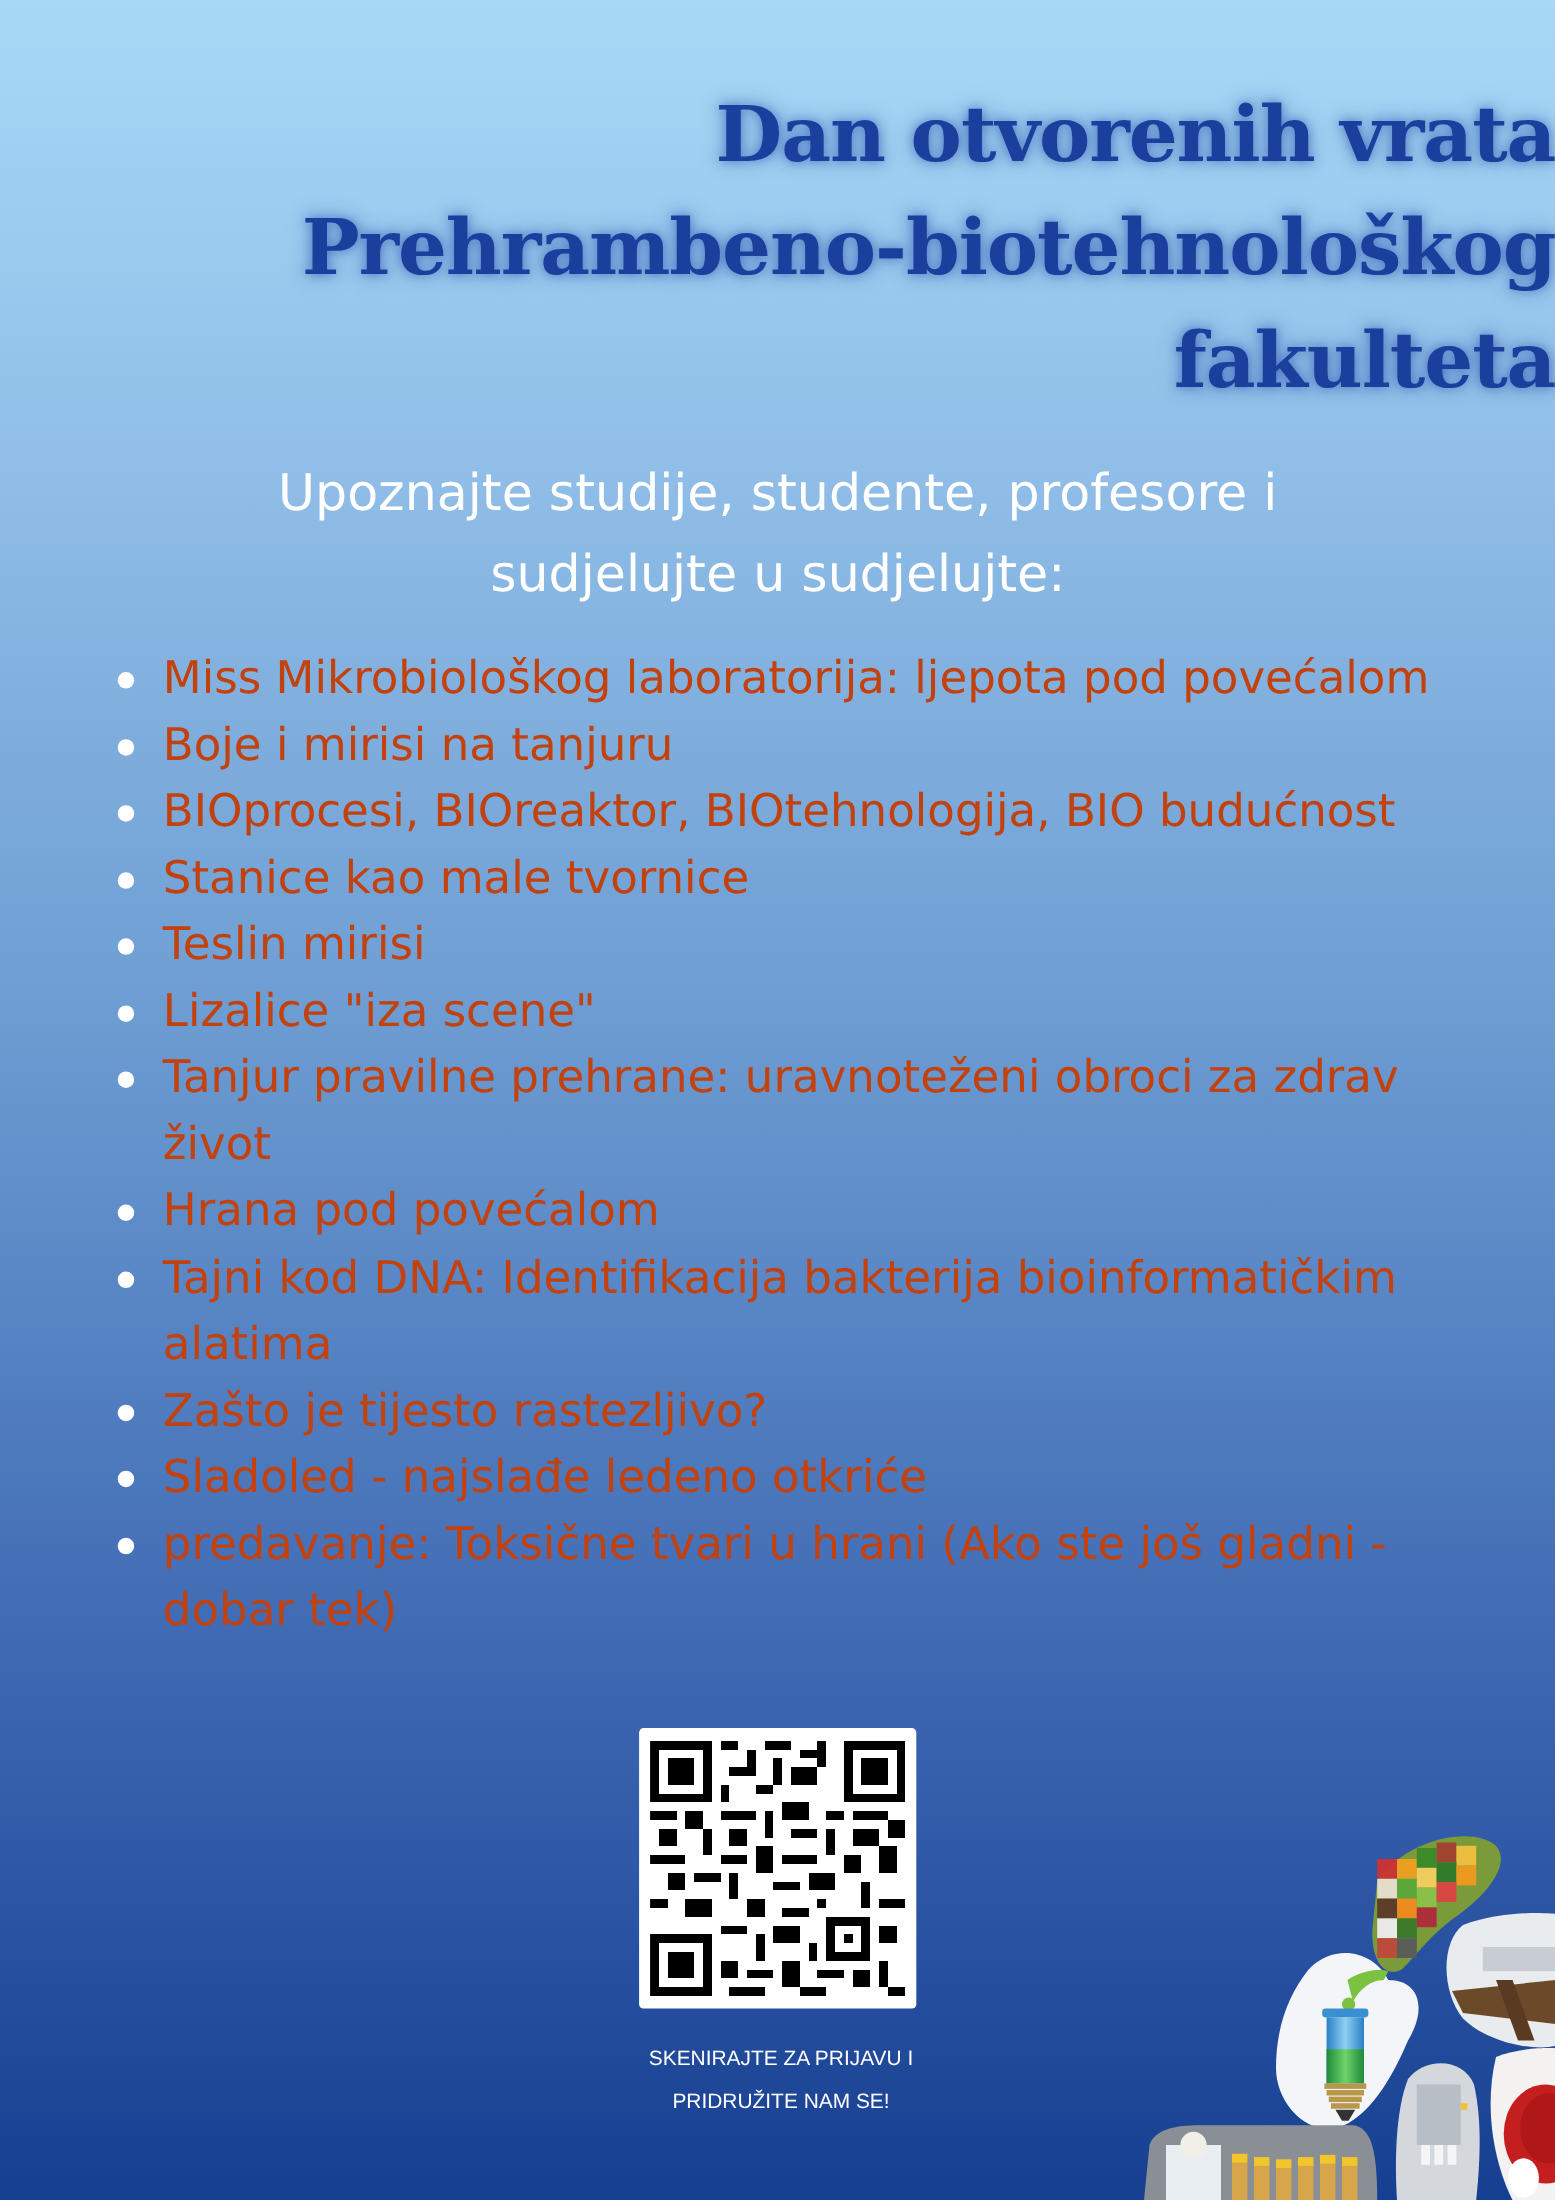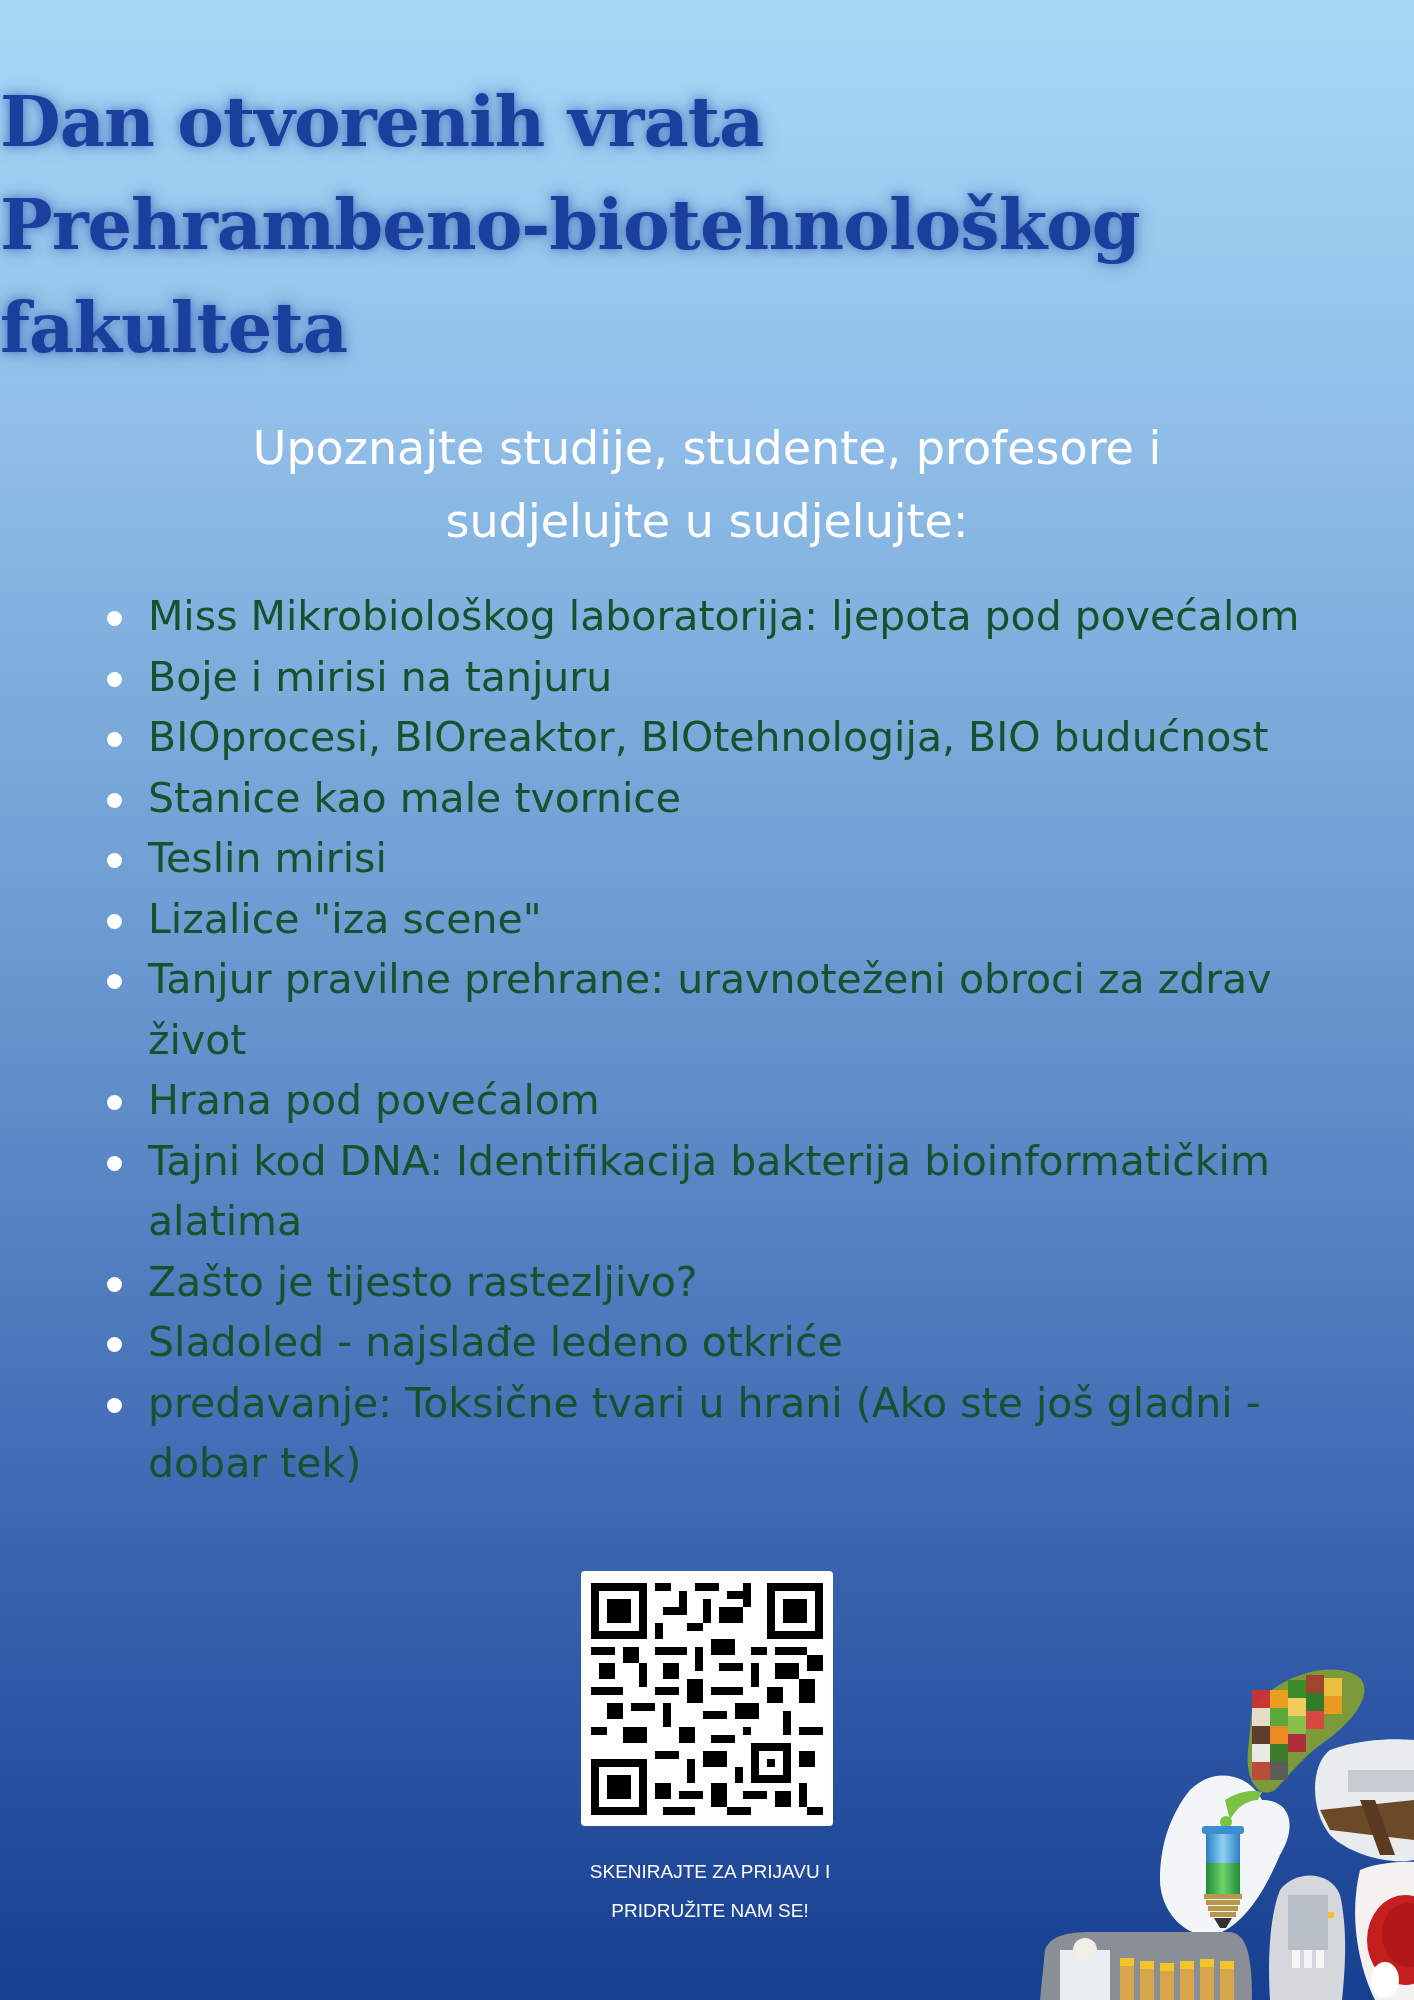--- a/index.html
+++ b/index.html
@@ -3,36 +3,36 @@
 <meta charset="utf-8">
 <style>
   html, body { margin: 0; padding: 0; }
   body {
     width: 1414px; height: 2000px; overflow: hidden; position: relative;
     background: linear-gradient(to bottom, #a7d9f6 0%, #8fbde7 22%, #6e9ed3 45%, #5a88c6 58%, #3f69b3 75%, #2a52a2 88%, #163f91 100%);
     font-family: "Liberation Sans", sans-serif;
   }
   .title {
     position: absolute; left: 0; right: 0; top: 70px;
-    text-align: left;
+    text-align: right;
     font-family: "DejaVu Serif", serif; font-weight: bold;
     font-size: 70px; line-height: 103px; color: #1a3f9c;
     letter-spacing: -1px;
     text-shadow: 0 0 10px rgba(30,70,170,0.55), 0 0 20px rgba(30,70,170,0.35);
   }
   .title div { white-space: nowrap; }
   .subtitle {
     position: absolute; left: 120px; right: 120px; top: 412px;
     text-align: center; color: #ffffff;
     font-family: "DejaVu Sans", sans-serif; font-size: 46px; line-height: 73px;
     text-decoration-thickness: 3px; text-underline-offset: 8px;
   }
   .workshops {
     position: absolute; left: 104px; right: 40px; top: 586px;
-    margin: 0; padding: 0; list-style: none; color: #14532d;
+    margin: 0; padding: 0; list-style: none; color: #c2410c;
     font-family: "DejaVu Sans", sans-serif; font-size: 41px; line-height: 60.5px;
   }
   .workshops li { position: relative; padding-left: 44px; }
   .workshops li .bullet {
     position: absolute; left: 3px; top: 25px; width: 15px; height: 15px; border-radius: 50%; background: #fff;
   }
   .qr-box {
     position: absolute; left: 581px; top: 1571px; width: 252px; height: 255px;
     background: #fff; border-radius: 4px; box-sizing: border-box; padding: 10px;
   }

